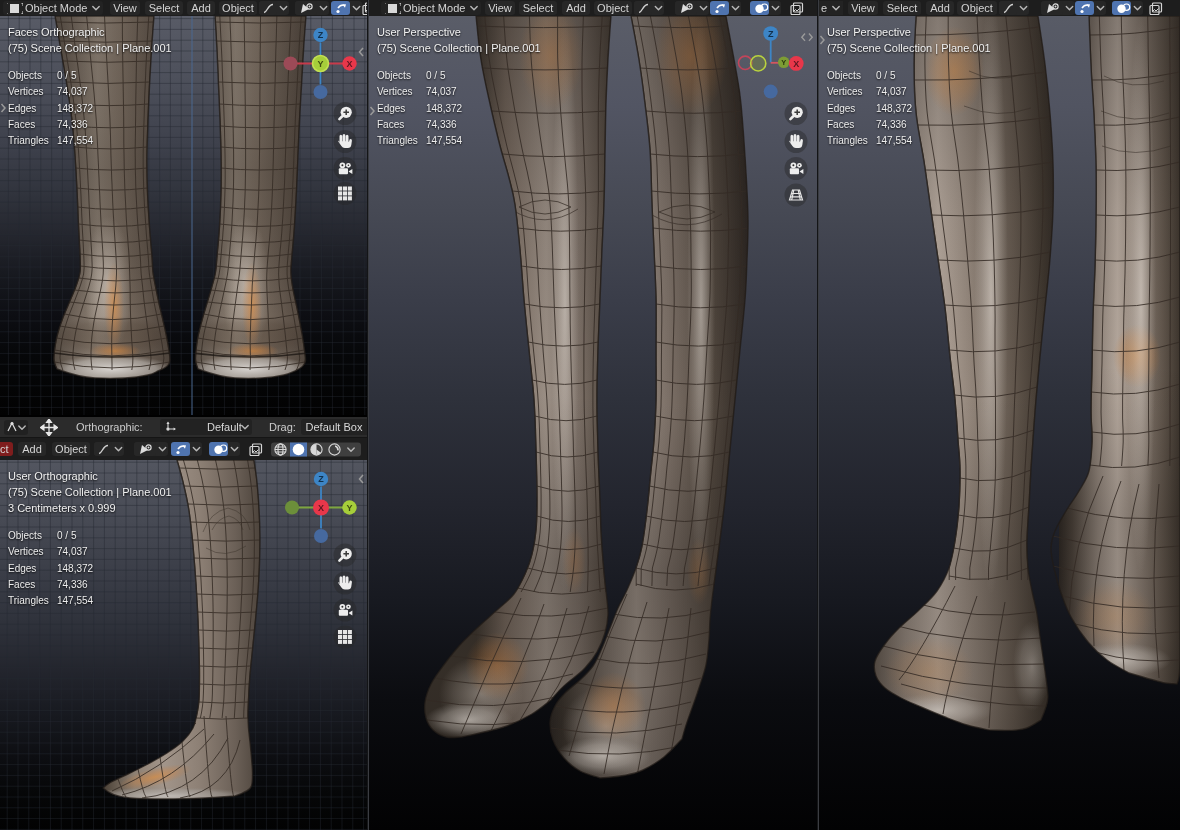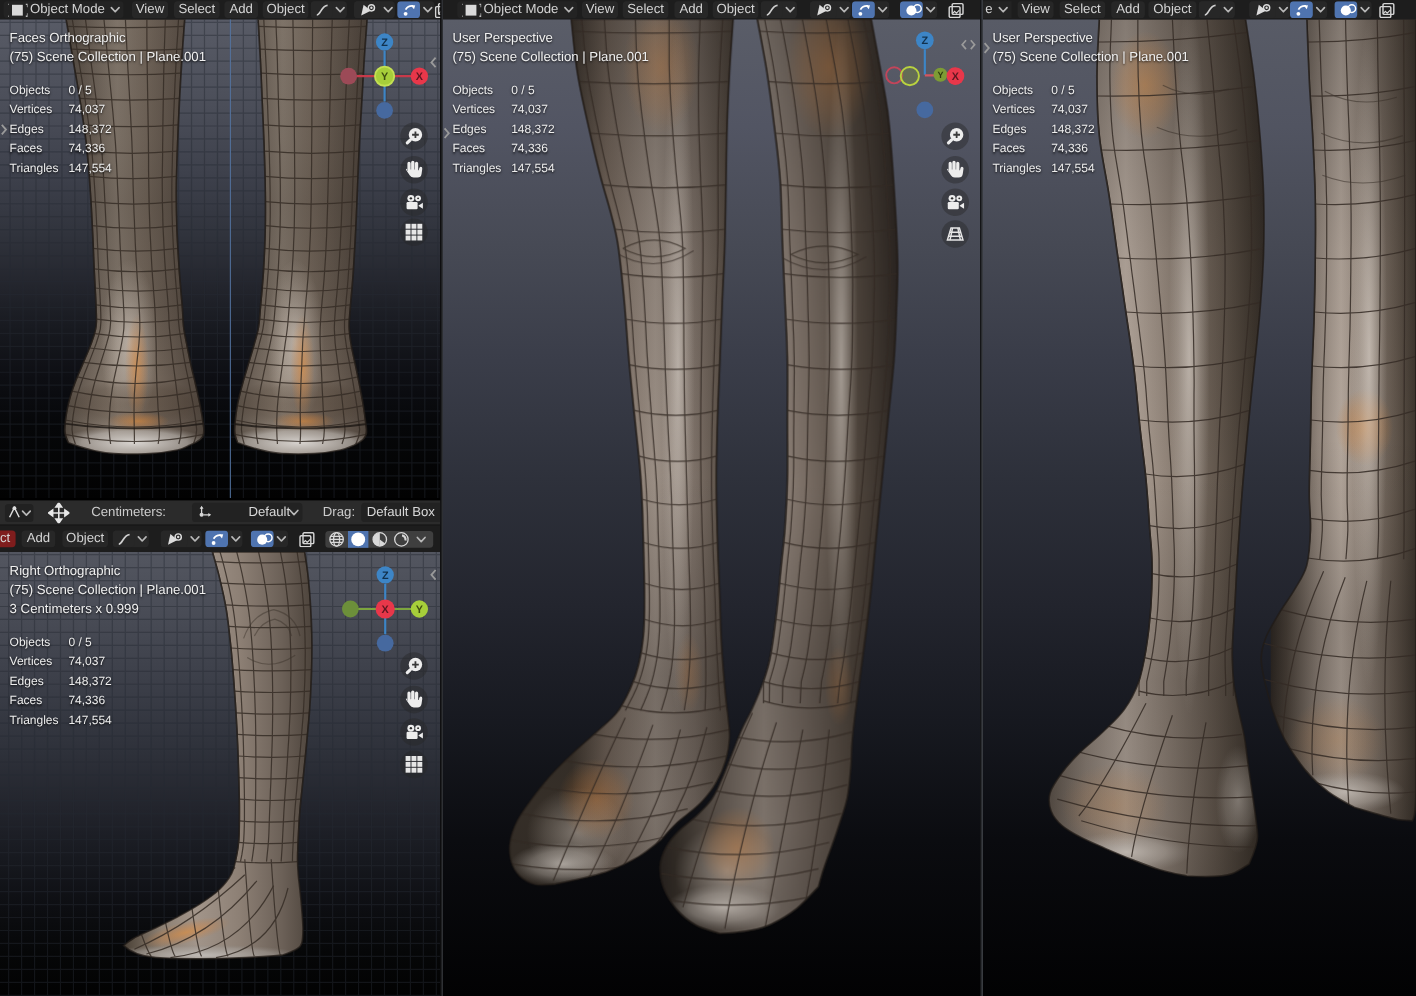--- a/index.html
+++ b/index.html
@@ -178,21 +178,21 @@
       <path d="M4,11 L8,3 L12,11" stroke="#ddd" stroke-width="1.2" fill="none"></path>
       <circle cx="8" cy="3.5" r="1.6" fill="#ddd"></circle>
       <path d="M14.8,5.9 L18.0,9.3 L21.2,5.9" stroke="#b8b8b8" stroke-width="1.4" fill="none" stroke-linecap="round" stroke-linejoin="round"></path>
     </svg>
     <svg style="position:absolute;left:40px;top:2px" width="18" height="17">
       <g stroke="#e8e8e8" stroke-width="1.3" fill="#e8e8e8">
         <path d="M9,2.5 V14.5 M3,8.5 H15" fill="none"></path>
         <path d="M9,0 l-2.4,3.4 h4.8 Z M9,17 l-2.4,-3.4 h4.8 Z M0.5,8.5 l3.4,-2.4 v4.8 Z M17.5,8.5 l-3.4,-2.4 v4.8 Z"></path>
       </g>
     </svg>
-    <div style="position:absolute;left:76px;top:4px;color:#cccccc;font-size:11px;">Centimeters:</div>
+    <div style="position:absolute;left:76px;top:4px;color:#cccccc;font-size:11px;">Orthographic:</div>
     <div style="position:absolute;left:160px;top:2px;width:92px;height:16px;background:#222222;border-radius:3px;"></div>
     <svg style="position:absolute;left:164px;top:4px" width="14" height="12">
       <circle cx="4" cy="8" r="1.7" fill="#d8d8d8"></circle>
       <path d="M4,6.5 V1.5 M5.5,8 H11" stroke="#d8d8d8" stroke-width="1.1" fill="none"></path>
       <path d="M4,0.5 l-1.6,2.4 h3.2 Z M12,8 l-2.4,-1.6 v3.2 Z" fill="#d8d8d8"></path>
     </svg>
     <div style="position:absolute;left:183px;top:4px;color:#d8d8d8;font-size:11px;margin-left:24px;">Default</div>
     <svg style="position:absolute;left:238px;top:2px" width="14" height="16">
       <path d="M3.8,6.4 L7.0,9.8 L10.2,6.4" stroke="#b8b8b8" stroke-width="1.4" fill="none" stroke-linecap="round" stroke-linejoin="round"></path>
     </svg>
@@ -957,21 +957,21 @@
 <div class="st" style="left:8px;top:70px;">Objects</div>
 <div class="st" style="left:57px;top:70px;">0 / 5</div>
 <div class="st" style="left:8px;top:86px;">Vertices</div>
 <div class="st" style="left:57px;top:86px;">74,037</div>
 <div class="st" style="left:8px;top:103px;">Edges</div>
 <div class="st" style="left:57px;top:103px;">148,372</div>
 <div class="st" style="left:8px;top:119px;">Faces</div>
 <div class="st" style="left:57px;top:119px;">74,336</div>
 <div class="st" style="left:8px;top:135px;">Triangles</div>
 <div class="st" style="left:57px;top:135px;">147,554</div>
-<div class="ov" style="left:8px;top:470px;">Right Orthographic</div>
+<div class="ov" style="left:8px;top:470px;">User Orthographic</div>
 <div class="ov" style="left:8px;top:486px;">(75) Scene Collection | Plane.001</div>
 <div class="ov" style="left:8px;top:502px;">3 Centimeters x 0.999</div>
 <div class="st" style="left:8px;top:530px;">Objects</div>
 <div class="st" style="left:57px;top:530px;">0 / 5</div>
 <div class="st" style="left:8px;top:546px;">Vertices</div>
 <div class="st" style="left:57px;top:546px;">74,037</div>
 <div class="st" style="left:8px;top:563px;">Edges</div>
 <div class="st" style="left:57px;top:563px;">148,372</div>
 <div class="st" style="left:8px;top:579px;">Faces</div>
 <div class="st" style="left:57px;top:579px;">74,336</div>

